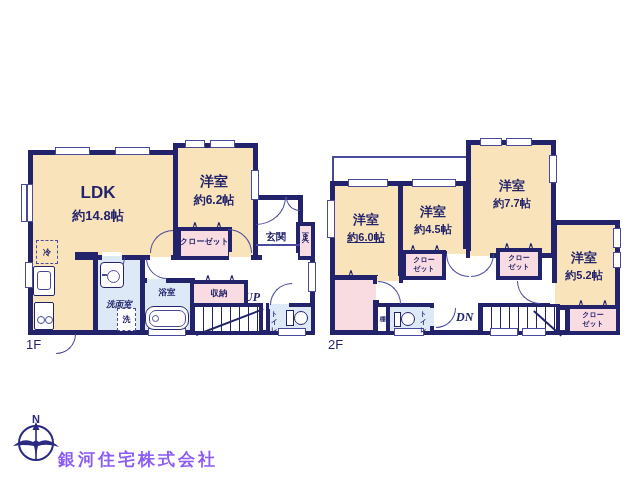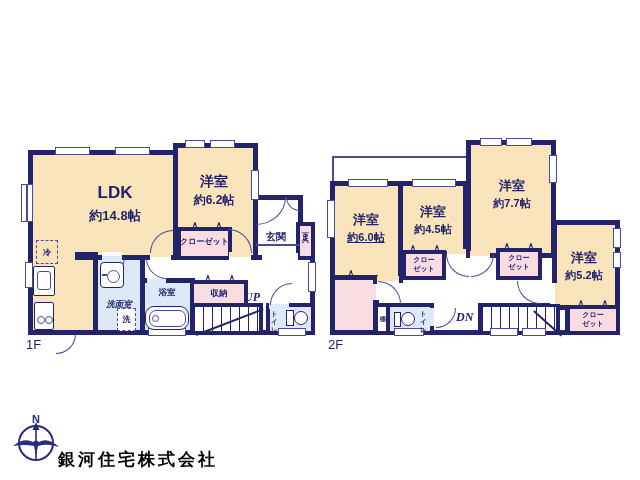--- a/index.html
+++ b/index.html
@@ -33,21 +33,21 @@
   .arc.tr{border-top-width:1.5px;border-right-width:1.5px;border-top-right-radius:100%;}
   .arc.tl{border-top-width:1.5px;border-left-width:1.5px;border-top-left-radius:100%;}
   .stairs{position:absolute;box-sizing:border-box;background:#fff;border:4px solid var(--wall);
           background-image:repeating-linear-gradient(to right,var(--wall) 0 1.3px,transparent 1.3px 9px);}
   .diag{position:absolute;height:1.5px;background:var(--wall);transform-origin:left center;}
   .hanger{position:absolute;color:var(--wall);font-size:8px;font-weight:bold;letter-spacing:8px;line-height:1;}
   .icon{position:absolute;box-sizing:border-box;}
   .dashedbox{position:absolute;box-sizing:border-box;border:1.3px dashed var(--line);color:var(--wall);
              font-size:8px;font-weight:bold;display:flex;align-items:center;justify-content:center;}
   .serifit{font-family:"Liberation Serif",serif;font-style:italic;font-weight:bold;}
-  .company{position:absolute;color:#000000;font-size:17px;font-weight:bold;letter-spacing:3px;}
+  .company{position:absolute;color:#8b5cf6;font-size:17px;font-weight:bold;letter-spacing:3px;}
 </style>
 </head>
 <body>
 
 <div id="plan">
 
   <div class="room fill-white" style="left:140px;top:255px;width:175px;height:80px;"></div>
   <div class="room fill-cream" style="left:28px;top:150px;width:150px;height:110px;"></div>
   <div class="room fill-cream" style="left:28px;top:255px;width:70px;height:80px;"></div>
   <div class="room fill-cream" style="left:173px;top:143px;width:85px;height:117px;"></div>
@@ -112,21 +112,21 @@
   <div class="icon" style="left:145px;top:306px;width:44px;height:24px;border:1.5px solid var(--wall);border-radius:9px;background:#fff;">
     <div style="position:absolute;left:3px;top:3px;width:35px;height:15px;border:1px solid var(--line);border-radius:7px;"></div>
     <div style="position:absolute;left:6px;top:8px;width:5px;height:5px;border:1px solid var(--line);border-radius:50%;"></div>
   </div>
   <div class="icon" style="left:286px;top:310px;width:8px;height:16px;border:1.5px solid var(--wall);background:#fff;"></div>
   <div class="icon" style="left:294px;top:311px;width:14px;height:14px;border:1.5px solid var(--wall);background:#fff;border-radius:50%;"></div>
 
   <div class="hanger" style="left:192px;top:221px;">∧ ∧</div>
   <div class="hanger" style="left:205px;top:274px;">∧ ∧</div>
 
-  <div class="label" style="left:60px;top:182px;width:110px;font-size:17px;">
+  <div class="label" style="left:43px;top:182px;width:110px;font-size:17px;">
     <span>LDK</span><br>
     <span style="font-size:13px;">約14.8帖</span>
   </div>
   <div class="label" style="left:173px;top:172px;width:82px;font-size:14px;">
     <span>洋室</span><br>
     <span style="font-size:12px;">約6.2帖</span>
   </div>
   <div class="label" style="left:178px;top:237px;width:53px;font-size:8px;">クローゼット</div>
   <div class="label" style="left:255px;top:230px;width:42px;font-size:10px;">玄関</div>
   <div class="label vtext" style="left:301px;top:227px;font-size:7px;">下足入</div>

